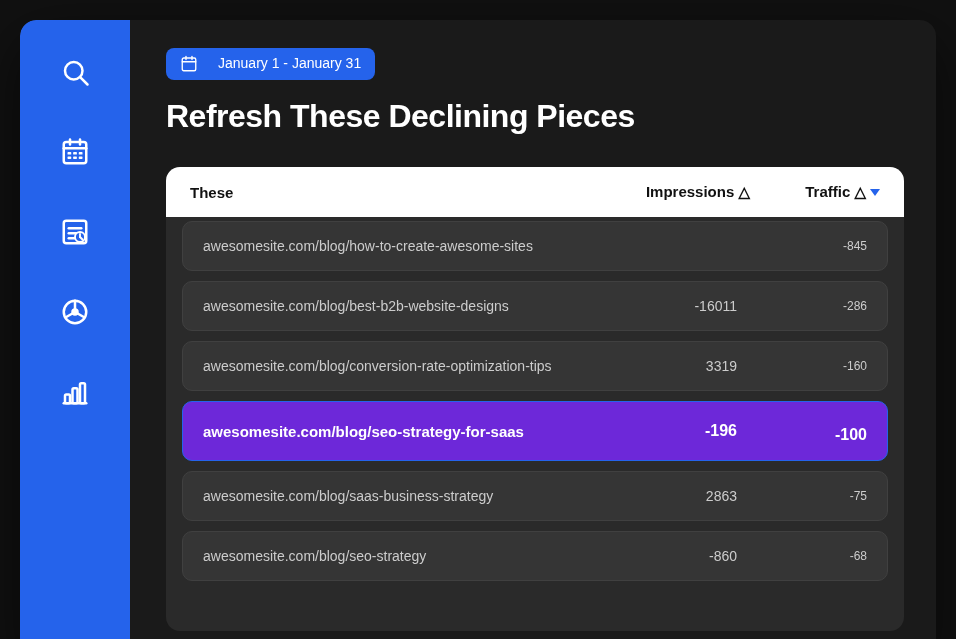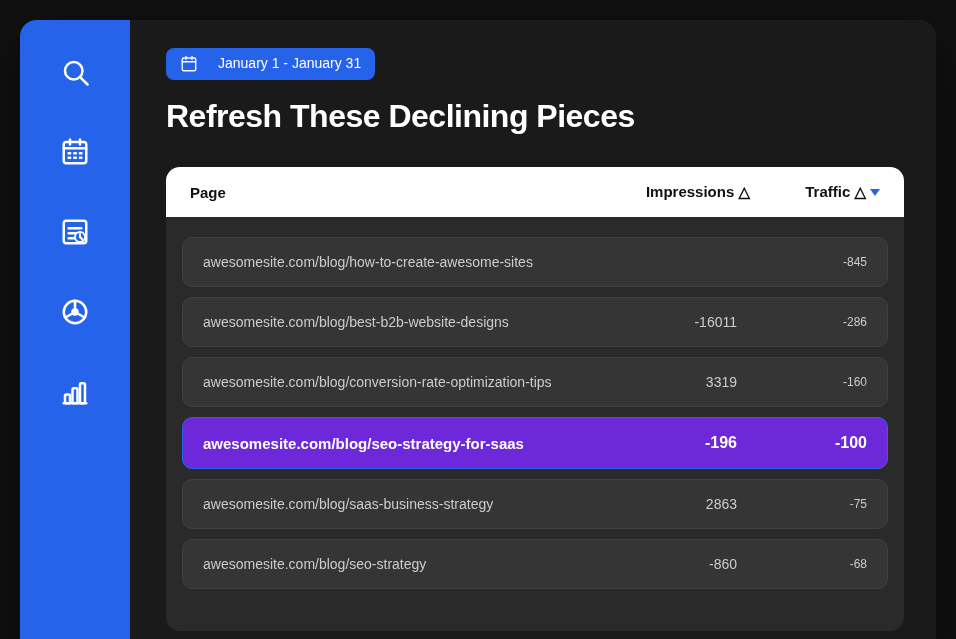--- a/index.html
+++ b/index.html
@@ -151,21 +151,21 @@
       height: 0;
       border-left: 5px solid transparent;
       border-right: 5px solid transparent;
       border-top: 7px solid #2563eb;
     }
 
     
     .table-body {
       overflow-y: auto;
       flex: 1;
-      padding: 20px 16px;
+      padding: 4px 16px;
       display: flex;
       flex-direction: column;
       gap: 10px;
     }
 
     .table-body::-webkit-scrollbar {
       width: 8px;
     }
 
     .table-body::-webkit-scrollbar-track {
@@ -224,20 +224,21 @@
       width: 130px;
       text-align: right;
       font-size: 12px;
       color: #ccc;
     }
 
     .table-row.active .row-traffic {
       color: white;
       font-weight: 700;
       font-size: 16px;
+      margin-top: 8px;
     }
   </style>
 </head>
 <body>
 
 <div class="app-container">
 
   <aside class="sidebar">
 
     <div class="sidebar-icon">
@@ -305,21 +306,21 @@
         <line x1="16" y1="2" x2="16" y2="6"></line>
       </svg>
       <span>January 1 - January 31</span>
     </div>
 
     <h1 class="page-title">Refresh These Declining Pieces</h1>
 
     <div class="table-container">
 
       <div class="table-header">
-        <div class="col-page">Page</div>
+        <div class="col-page">These</div>
         <div class="col-impressions">Impressions △</div>
         <div class="col-traffic">
           <span>Traffic △</span>
           <span class="sort-arrow"></span>
         </div>
       </div>
 
       <div class="table-body" id="table-body">
       <div class="table-row">
       <span class="row-page">awesomesite.com/blog/how-to-create-awesome-sites</span>

